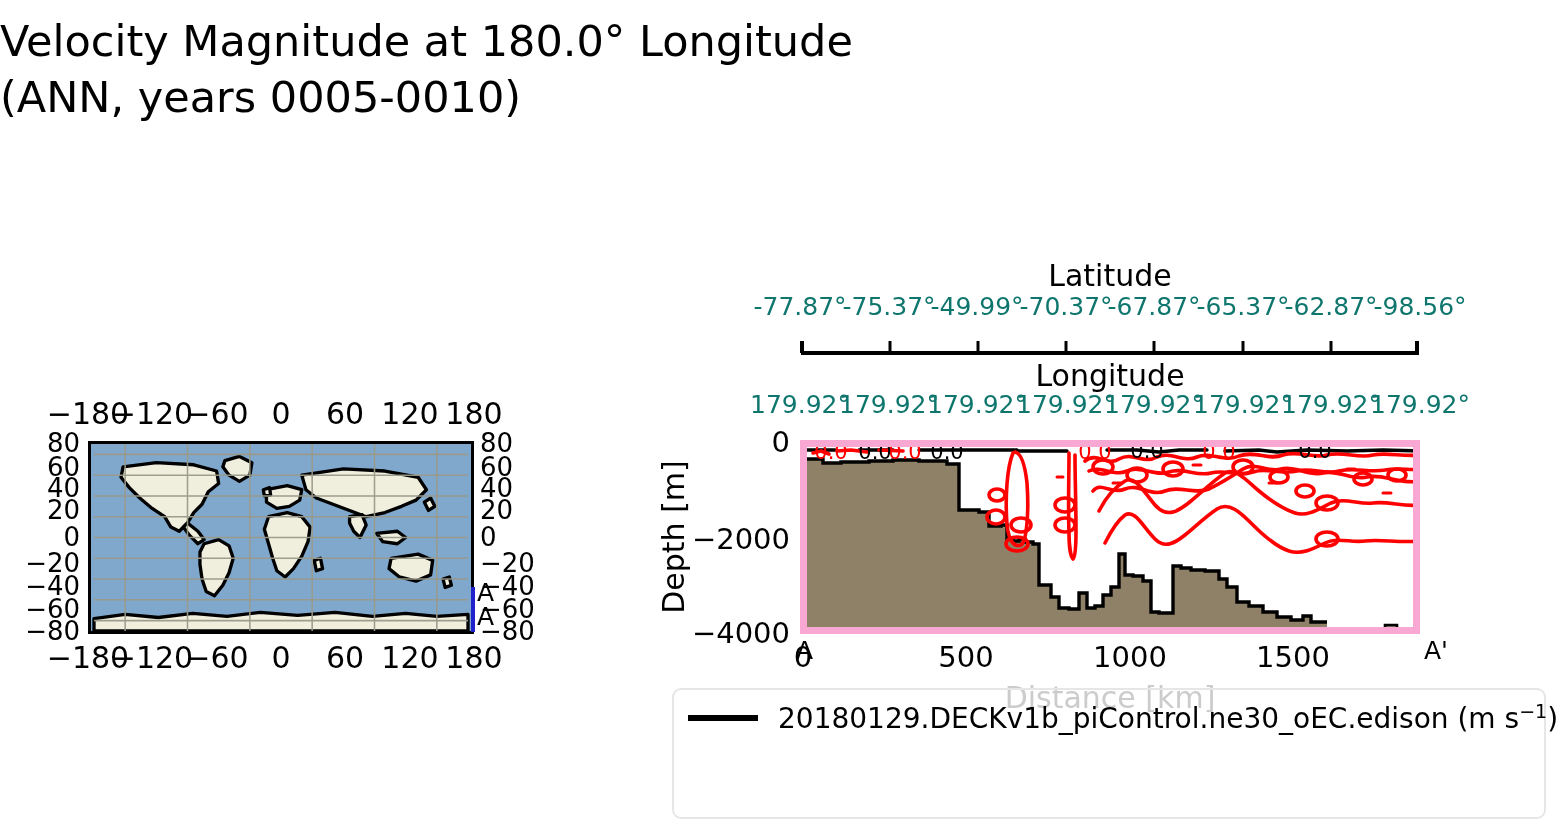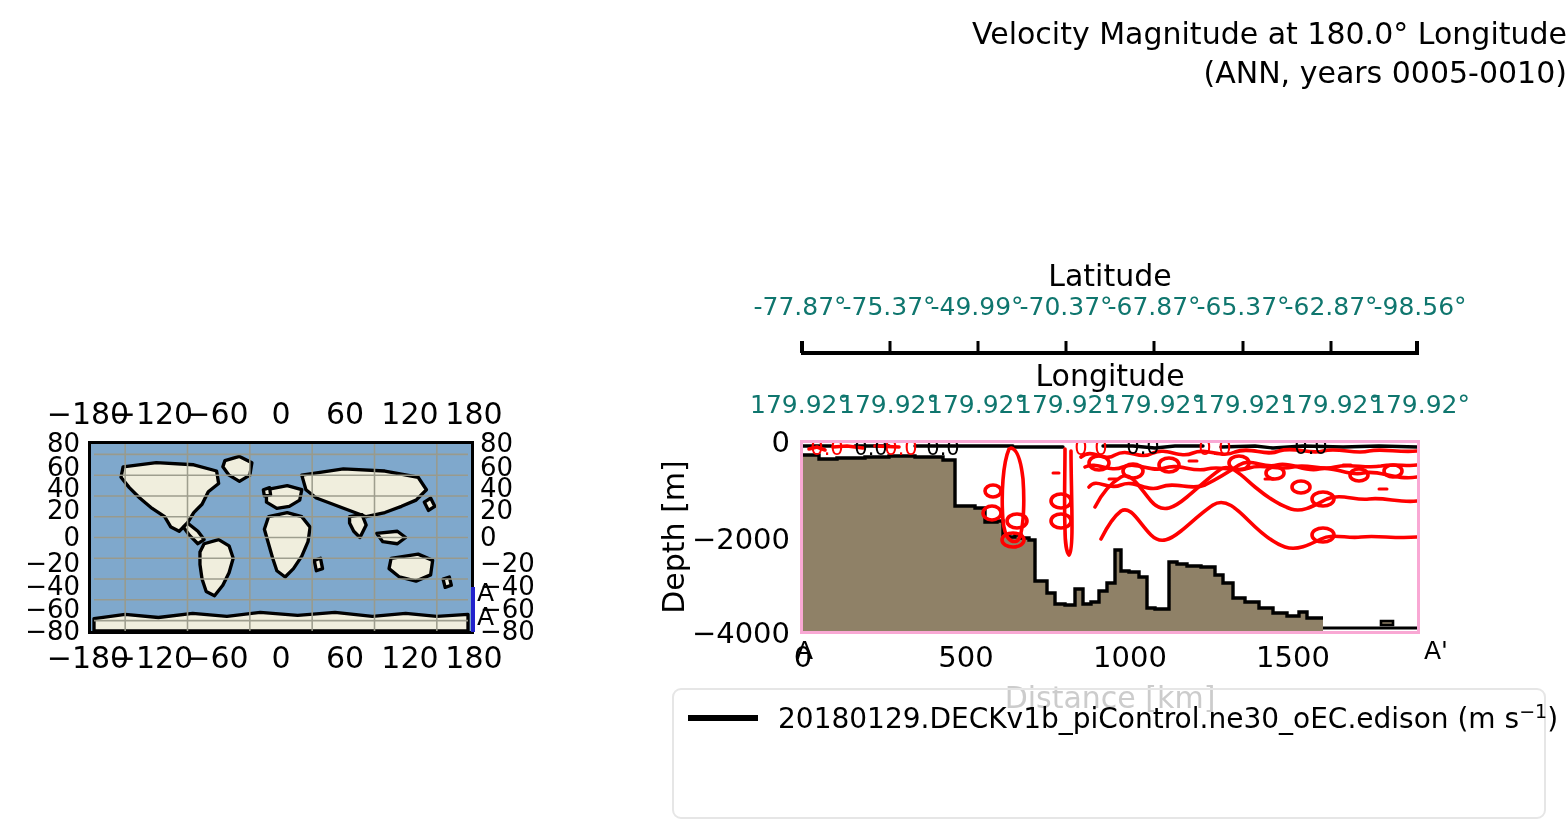--- a/index.html
+++ b/index.html
@@ -6,22 +6,22 @@
   body{
     width:1567px;height:819px;background:#ffffff;
     font-family:"DejaVu Sans","Liberation Sans",sans-serif;
     overflow:hidden;position:relative;
   }
   .root{position:absolute;inset:0;}
 
   
   #figure-title{
     position:absolute;left:0;top:14px;width:1567px;
-    text-align:right;color:#000;
-    font-size:30px;line-height:1.30;font-weight:400;
+    text-align:left;color:#000;
+    font-size:43px;line-height:1.30;font-weight:400;
     letter-spacing:0px;
   }
   #figure-title .ln{display:block;}
 
   
   #map-panel{position:absolute;left:0px;top:385px;width:540px;height:300px;}
   #map-axes{
     position:absolute;left:88px;top:441px;width:386px;height:193px;
     background:#7fa8cc;border:3px solid #000;box-sizing:border-box;
     overflow:hidden;
@@ -53,21 +53,21 @@
   .transect-lbl{
     position:absolute;font-size:25px;color:#000;white-space:nowrap;
   }
   #transect-label-a{left:477px;top:578px;}
   #transect-label-aprime{left:477px;top:602px;}
 
   
   #section-panel{position:absolute;left:0;top:0;width:1567px;height:819px;}
   #section-axes{
     position:absolute;left:800px;top:440px;width:620px;height:194px;
-    border:3px solid #f9a8d4;box-sizing:border-box;background:#fff;
+    border:7px solid #f9a8d4;box-sizing:border-box;background:#fff;
     overflow:hidden;
   }
   #section-svg{position:absolute;left:0;top:0;}
 
   .sec-axis-name{
     position:absolute;text-align:center;font-size:30px;color:#000;
     width:620px;left:800px;white-space:nowrap;
   }
   #lat-axis-name{top:258px;}
   #lon-axis-name{top:358px;}

